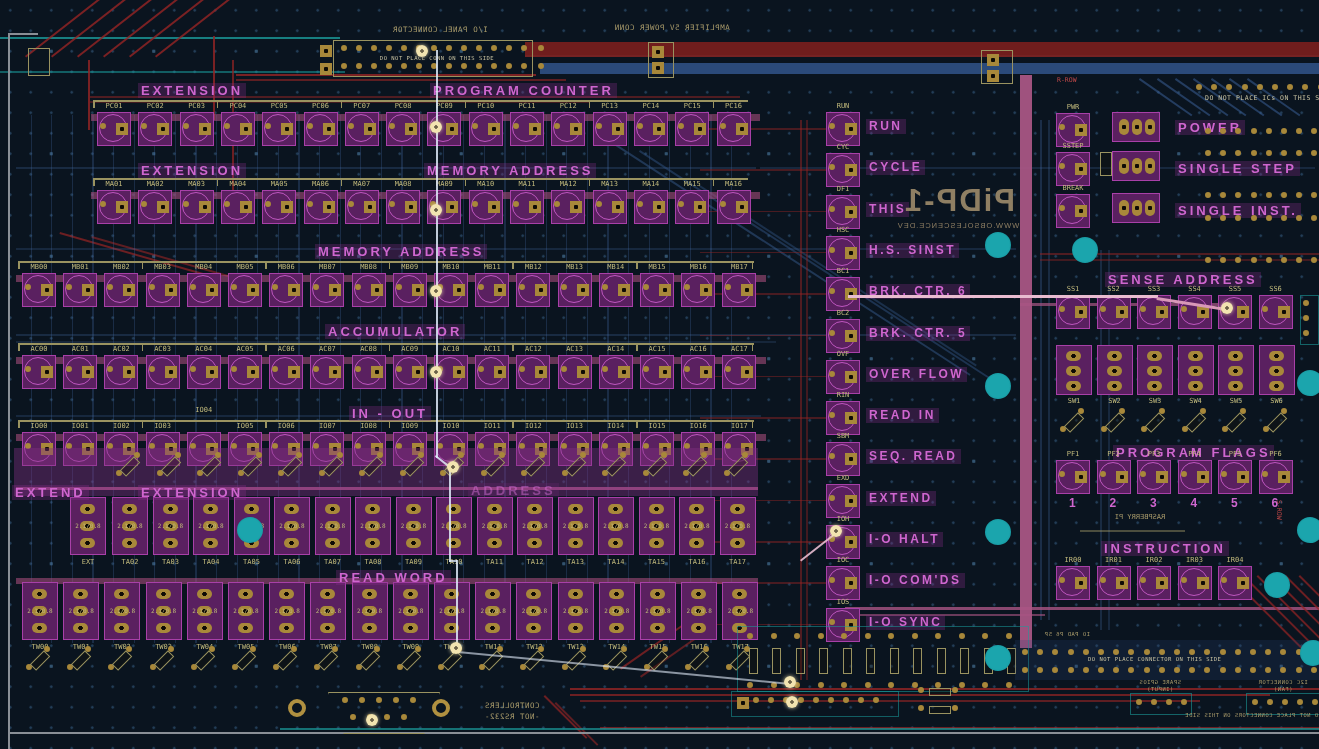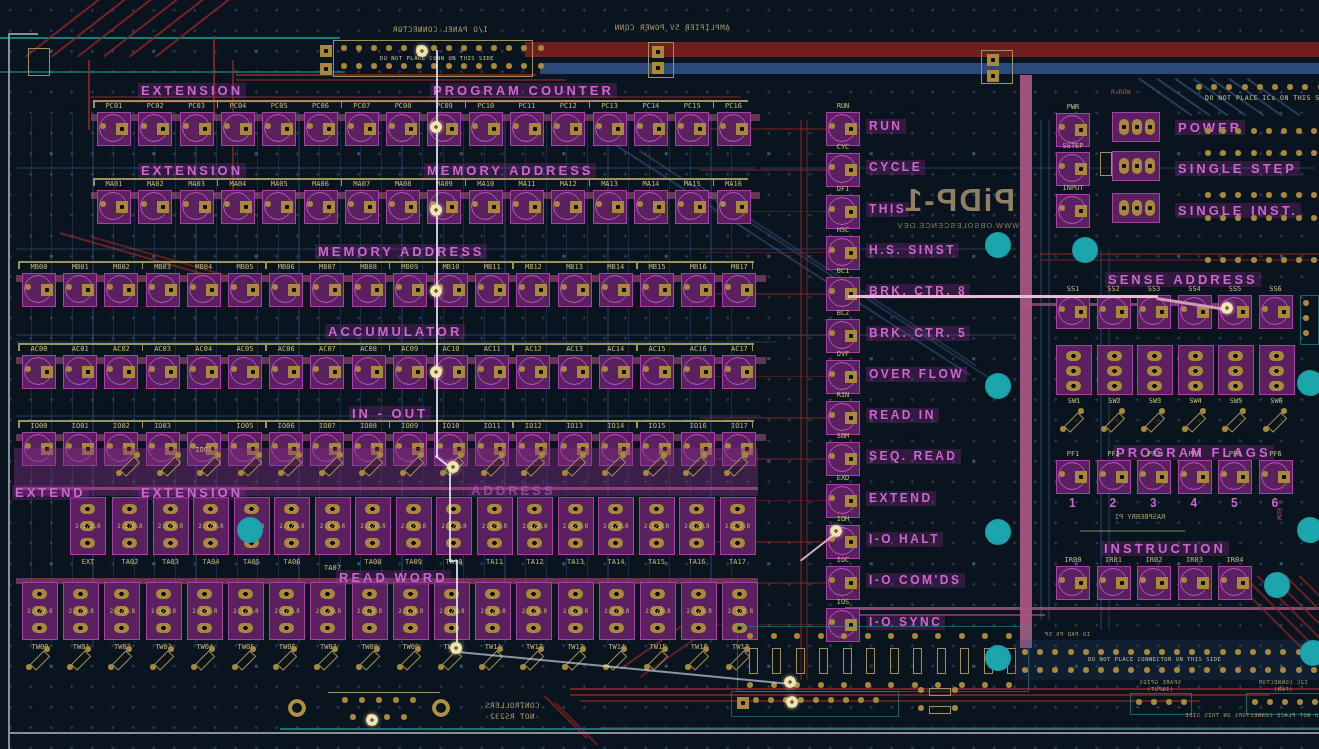--- a/index.html
+++ b/index.html
@@ -557,21 +557,21 @@
     <div class="abs ref" style="left: 101.4px; top: 422px; width: 40px; height: 8px;">IO02</div>
     <div class="abs led" style="left: 145.6px; top: 432px; width: 34px; height: 34px;"></div>
     <div class="abs ring" style="left: 147.6px; top: 434px; width: 28px; height: 28px;"></div>
     <div class="abs pad-r" style="left: 148.6px; top: 443px;"></div>
     <div class="abs pad-s" style="left: 164.6px; top: 443px;"></div>
     <div class="abs ref" style="left: 142.6px; top: 422px; width: 40px; height: 8px;">IO03</div>
     <div class="abs led" style="left: 186.8px; top: 432px; width: 34px; height: 34px;"></div>
     <div class="abs ring" style="left: 188.8px; top: 434px; width: 28px; height: 28px;"></div>
     <div class="abs pad-r" style="left: 189.8px; top: 443px;"></div>
     <div class="abs pad-s" style="left: 205.8px; top: 443px;"></div>
-    <div class="abs ref" style="left: 183.8px; top: 446px; width: 40px; height: 8px; font-weight: bold;">IO04</div>
+    <div class="abs ref" style="left: 183.8px; top: 406px; width: 40px; height: 8px;">IO04</div>
     <div class="abs led" style="left: 228px; top: 432px; width: 34px; height: 34px;"></div>
     <div class="abs ring" style="left: 230px; top: 434px; width: 28px; height: 28px;"></div>
     <div class="abs pad-r" style="left: 231px; top: 443px;"></div>
     <div class="abs pad-s" style="left: 247px; top: 443px;"></div>
     <div class="abs ref" style="left: 225px; top: 422px; width: 40px; height: 8px;">IO05</div>
     <div class="abs led" style="left: 269.2px; top: 432px; width: 34px; height: 34px;"></div>
     <div class="abs ring" style="left: 271.2px; top: 434px; width: 28px; height: 28px;"></div>
     <div class="abs pad-r" style="left: 272.2px; top: 443px;"></div>
     <div class="abs pad-s" style="left: 288.2px; top: 443px;"></div>
     <div class="abs ref" style="left: 266.2px; top: 422px; width: 40px; height: 8px;">IO06</div>
@@ -685,21 +685,21 @@
     <div class="abs ref" style="left: 268px; top: 558px; width: 48px; height: 8px;">TA06</div>
     <div class="abs pad-r" style="left: 278px; top: 470px;"></div>
     <div class="abs pad-r" style="left: 296px; top: 452px;"></div>
     <div class="abs dbody" style="left: 282px; top: 462px; width: 20px; height: 9px; transform: rotate(-45deg);"></div>
     <div class="abs num" style="left: 270px; top: 458px; width: 10px; height: 10px; font-size: 9px; color: rgb(211, 95, 211);"></div>
     <div class="abs sw" style="left: 314.5px; top: 497px; width: 36px; height: 58px;"></div>
     <div class="abs pad-o" style="left: 324.5px; top: 504px; width: 15px; height: 10px;"></div>
     <div class="abs pad-o" style="left: 324.5px; top: 521px; width: 15px; height: 10px;"></div>
     <div class="abs pad-o" style="left: 324.5px; top: 538px; width: 15px; height: 10px;"></div>
     <div class="abs swnote" style="left: 314.5px; top: 522px; width: 36px; height: 7px;">2.1/0.8</div>
-    <div class="abs ref" style="left: 308.5px; top: 558px; width: 48px; height: 8px; margin-top: 6px;">TA07</div>
+    <div class="abs ref" style="left: 308.5px; top: 558px; width: 48px; height: 8px;">TA07</div>
     <div class="abs pad-r" style="left: 318.5px; top: 470px;"></div>
     <div class="abs pad-r" style="left: 336.5px; top: 452px;"></div>
     <div class="abs dbody" style="left: 322.5px; top: 462px; width: 20px; height: 9px; transform: rotate(-45deg);"></div>
     <div class="abs num" style="left: 310.5px; top: 458px; width: 10px; height: 10px; font-size: 9px; color: rgb(211, 95, 211);"></div>
     <div class="abs sw" style="left: 355px; top: 497px; width: 36px; height: 58px;"></div>
     <div class="abs pad-o" style="left: 365px; top: 504px; width: 15px; height: 10px;"></div>
     <div class="abs pad-o" style="left: 365px; top: 521px; width: 15px; height: 10px;"></div>
     <div class="abs pad-o" style="left: 365px; top: 538px; width: 15px; height: 10px;"></div>
     <div class="abs swnote" style="left: 355px; top: 522px; width: 36px; height: 7px;">2.1/0.8</div>
     <div class="abs ref" style="left: 349px; top: 558px; width: 48px; height: 8px;">TA08</div>
@@ -982,21 +982,21 @@
     <div class="abs ring" style="left: 828px; top: 237.9px; width: 28px; height: 28px;"></div>
     <div class="abs pad-r" style="left: 829px; top: 246.9px;"></div>
     <div class="abs pad-s" style="left: 845px; top: 246.9px;"></div>
     <div class="abs ref" style="left: 823px; top: 225.9px; width: 40px; height: 8px;">HSC</div>
     <div class="abs big st" style="left: 866px; top: 242.9px;">H.S. SINST</div>
     <div class="abs led" style="left: 826px; top: 277.2px; width: 34px; height: 34px;"></div>
     <div class="abs ring" style="left: 828px; top: 279.2px; width: 28px; height: 28px;"></div>
     <div class="abs pad-r" style="left: 829px; top: 288.2px;"></div>
     <div class="abs pad-s" style="left: 845px; top: 288.2px;"></div>
     <div class="abs ref" style="left: 823px; top: 267.2px; width: 40px; height: 8px;">BC1</div>
-    <div class="abs big st" style="left: 866px; top: 284.2px;">BRK. CTR. 8</div>
+    <div class="abs big st" style="left: 866px; top: 284.2px;">BRK. CTR. 6</div>
     <div class="abs led" style="left: 826px; top: 318.5px; width: 34px; height: 34px;"></div>
     <div class="abs ring" style="left: 828px; top: 320.5px; width: 28px; height: 28px;"></div>
     <div class="abs pad-r" style="left: 829px; top: 329.5px;"></div>
     <div class="abs pad-s" style="left: 845px; top: 329.5px;"></div>
     <div class="abs ref" style="left: 823px; top: 308.5px; width: 40px; height: 8px;">BC2</div>
     <div class="abs big st" style="left: 866px; top: 325.5px;">BRK. CTR. 5</div>
     <div class="abs led" style="left: 826px; top: 359.8px; width: 34px; height: 34px;"></div>
     <div class="abs ring" style="left: 828px; top: 361.8px; width: 28px; height: 28px;"></div>
     <div class="abs pad-r" style="left: 829px; top: 370.8px;"></div>
     <div class="abs pad-s" style="left: 845px; top: 370.8px;"></div>
@@ -1053,21 +1053,21 @@
     <div class="abs pad-s" style="left: 1075px; top: 163px;"></div>
     <div class="abs ref" style="left: 1053px; top: 142px; width: 40px; height: 8px;">SSTEP</div>
     <div class="abs sw" style="left: 1112px; top: 151px; width: 48px; height: 30px;"></div>
     <div class="abs pad-o" style="left: 1119px; top: 158px; width: 10px; height: 16px;"></div>
     <div class="abs pad-o" style="left: 1132px; top: 158px; width: 10px; height: 16px;"></div>
     <div class="abs pad-o" style="left: 1145px; top: 158px; width: 10px; height: 16px;"></div>
     <div class="abs led" style="left: 1056px; top: 194px; width: 34px; height: 34px;"></div>
     <div class="abs ring" style="left: 1058px; top: 196px; width: 28px; height: 28px;"></div>
     <div class="abs pad-r" style="left: 1059px; top: 205px;"></div>
     <div class="abs pad-s" style="left: 1075px; top: 205px;"></div>
-    <div class="abs ref" style="left: 1053px; top: 184px; width: 40px; height: 8px;">INPUT</div>
+    <div class="abs ref" style="left: 1053px; top: 184px; width: 40px; height: 8px;">BREAK</div>
     <div class="abs sw" style="left: 1112px; top: 193px; width: 48px; height: 30px;"></div>
     <div class="abs pad-o" style="left: 1119px; top: 200px; width: 10px; height: 16px;"></div>
     <div class="abs pad-o" style="left: 1132px; top: 200px; width: 10px; height: 16px;"></div>
     <div class="abs pad-o" style="left: 1145px; top: 200px; width: 10px; height: 16px;"></div>
     <div class="abs big" style="left: 1175px; top: 120px;">POWER</div>
     <div class="abs big" style="left: 1175px; top: 161px;">SINGLE STEP</div>
     <div class="abs big" style="left: 1175px; top: 203px;">SINGLE INST.</div>
     <div class="abs dbody" style="left: 1100px; top: 152px; width: 12px; height: 24px;"></div>
     <div class="abs big" style="left: 1105px; top: 272px;">SENSE ADDRESS</div>
     <div class="abs led" style="left: 1056px; top: 295px; width: 34px; height: 34px;"></div>
@@ -1317,21 +1317,21 @@
     <div class="abs pad-r" style="left: 1296.2px; top: 215px;"></div>
     <div class="abs pad-r" style="left: 1311.4px; top: 215px;"></div>
     <div class="abs pad-r" style="left: 1205px; top: 257px;"></div>
     <div class="abs pad-r" style="left: 1220.2px; top: 257px;"></div>
     <div class="abs pad-r" style="left: 1235.4px; top: 257px;"></div>
     <div class="abs pad-r" style="left: 1250.6px; top: 257px;"></div>
     <div class="abs pad-r" style="left: 1265.8px; top: 257px;"></div>
     <div class="abs pad-r" style="left: 1281px; top: 257px;"></div>
     <div class="abs pad-r" style="left: 1296.2px; top: 257px;"></div>
     <div class="abs pad-r" style="left: 1311.4px; top: 257px;"></div>
-    <div class="abs redtxt" style="left: 1111px; top: 76px; width: 40px; height: 7px; margin-top: 12px;">R-ROW</div>
+    <div class="abs redtxt" style="left: 1057px; top: 76px; width: 40px; height: 7px;">R-ROW</div>
     <div class="abs redtxt" style="left: 1283px; top: 500px; width: 40px; height: 7px; transform: rotate(90deg); transform-origin: 0px 0px;">S-ROW</div>
     <div class="abs " style="left: 1300px; top: 295px; width: 19px; height: 50px; border: 1px solid rgba(26, 154, 154, 0.6);"></div>
     <div class="abs pad-r" style="left: 1303px; top: 300px;"></div>
     <div class="abs pad-r" style="left: 1303px; top: 315px;"></div>
     <div class="abs pad-r" style="left: 1303px; top: 330px;"></div>
     <div class="abs " style="left: 737px; top: 626px; width: 292px; height: 66px; border: 1px solid rgba(26, 154, 154, 0.55);"></div>
     <div class="abs pad-r" style="left: 747px; top: 633px;"></div>
     <div class="abs pad-r" style="left: 747px; top: 682px;"></div>
     <div class="abs dbody" style="left: 748.5px; top: 648px; width: 9px; height: 26px;"></div>
     <div class="abs pad-r" style="left: 770.5px; top: 633px;"></div>

